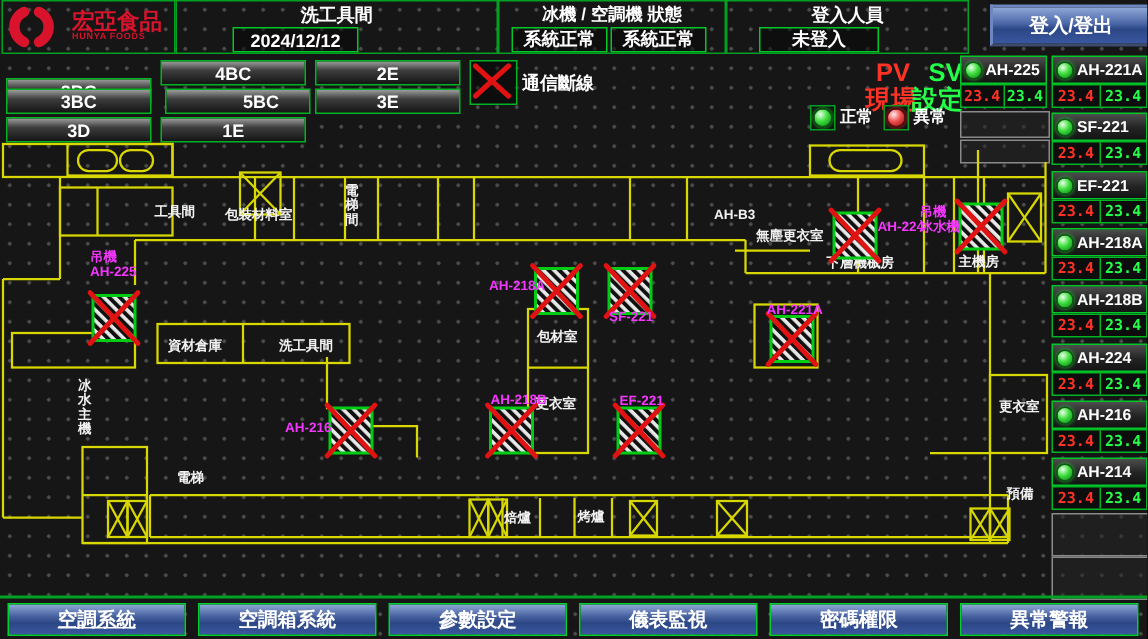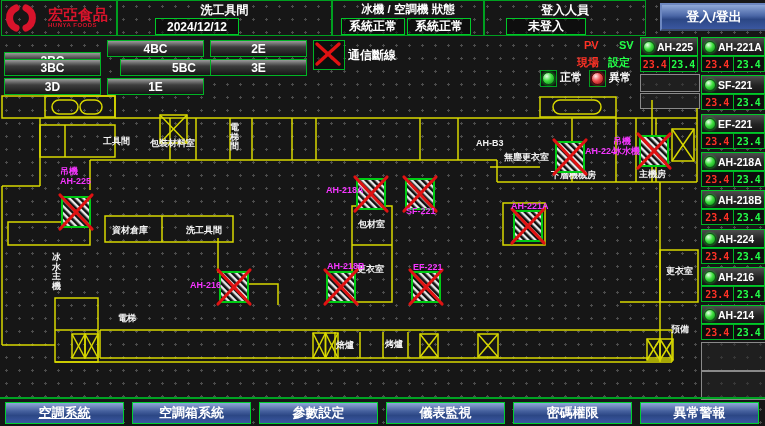--- a/index.html
+++ b/index.html
@@ -38,21 +38,21 @@
   .vals span{flex:1;font-family:"DejaVu Sans Mono",monospace;font-weight:bold;font-size:10px;
     display:flex;align-items:center;justify-content:center;}
   .vals .pv{color:#ff3226;border-right:1px solid #00b424;}
   .vals .sv{color:#23ff48;}
   .emptybox{position:absolute;border:1px solid #8a8a8a;background:rgba(40,40,40,.55);}
   .footline{position:absolute;left:0;top:397px;width:765px;height:2px;background:#00a323;}
   .footbtn{position:absolute;top:402px;width:119px;height:22px;border:1px solid #00d030;
     background:linear-gradient(180deg,#8fa8d8,#46619e 40%,#2c4785 62%,#3a57a0);
     color:#fff;font-weight:bold;font-size:13px;display:flex;align-items:center;justify-content:center;cursor:pointer;}
   #map{position:absolute;left:0;top:90px;}
-  .pvsv{position:absolute;font-weight:bold;font-size:11px;}
+  .pvsv{position:absolute;font-weight:bold;font-size:17px;}
 </style>
 </head>
 <body>
 
 <div class="screen">
 
   <div class="logo">
     <svg width="46" height="32" viewBox="0 0 46 32">
       <path d="M14 6 A11 11 0 0 0 14 26" fill="none" stroke="#d8132b" stroke-width="7" stroke-linecap="round"></path>
       <path d="M24 26 A11 11 0 0 0 24 6" fill="none" stroke="#d8132b" stroke-width="7" stroke-linecap="round"></path>
@@ -79,21 +79,21 @@
   </div>
   <div class="vbox" style="left:506px;top:18px;width:78px;height:15px;">未登入</div>
 
   <button class="loginbtn">登入/登出</button>
 
   <div>
       <button class="fbtn" style="left: 4px; top: 52px;">2BC</button>
       <button class="fbtn" style="left: 107px; top: 40px;">4BC</button>
       <button class="fbtn" style="left: 210px; top: 40px;">2E</button>
       <button class="fbtn" style="left: 4px; top: 59px;">3BC</button>
-      <button class="fbtn" style="left: 120px; top: 59px; padding-left: 37px;">5BC</button>
+      <button class="fbtn" style="left: 110px; top: 59px; padding-left: 37px;">5BC</button>
       <button class="fbtn" style="left: 210px; top: 59px;">3E</button>
       <button class="fbtn" style="left: 4px; top: 78px;">3D</button>
       <button class="fbtn" style="left: 107px; top: 78px;">1E</button>
     </div>
 
   <div class="commbox">
     <svg width="28" height="26" viewBox="0 0 28 26">
       <line x1="3" y1="3" x2="25" y2="23" stroke="#e01212" stroke-width="3.4" stroke-linecap="round"></line>
       <line x1="25" y1="3" x2="3" y2="23" stroke="#e01212" stroke-width="3.4" stroke-linecap="round"></line>
     </svg>

